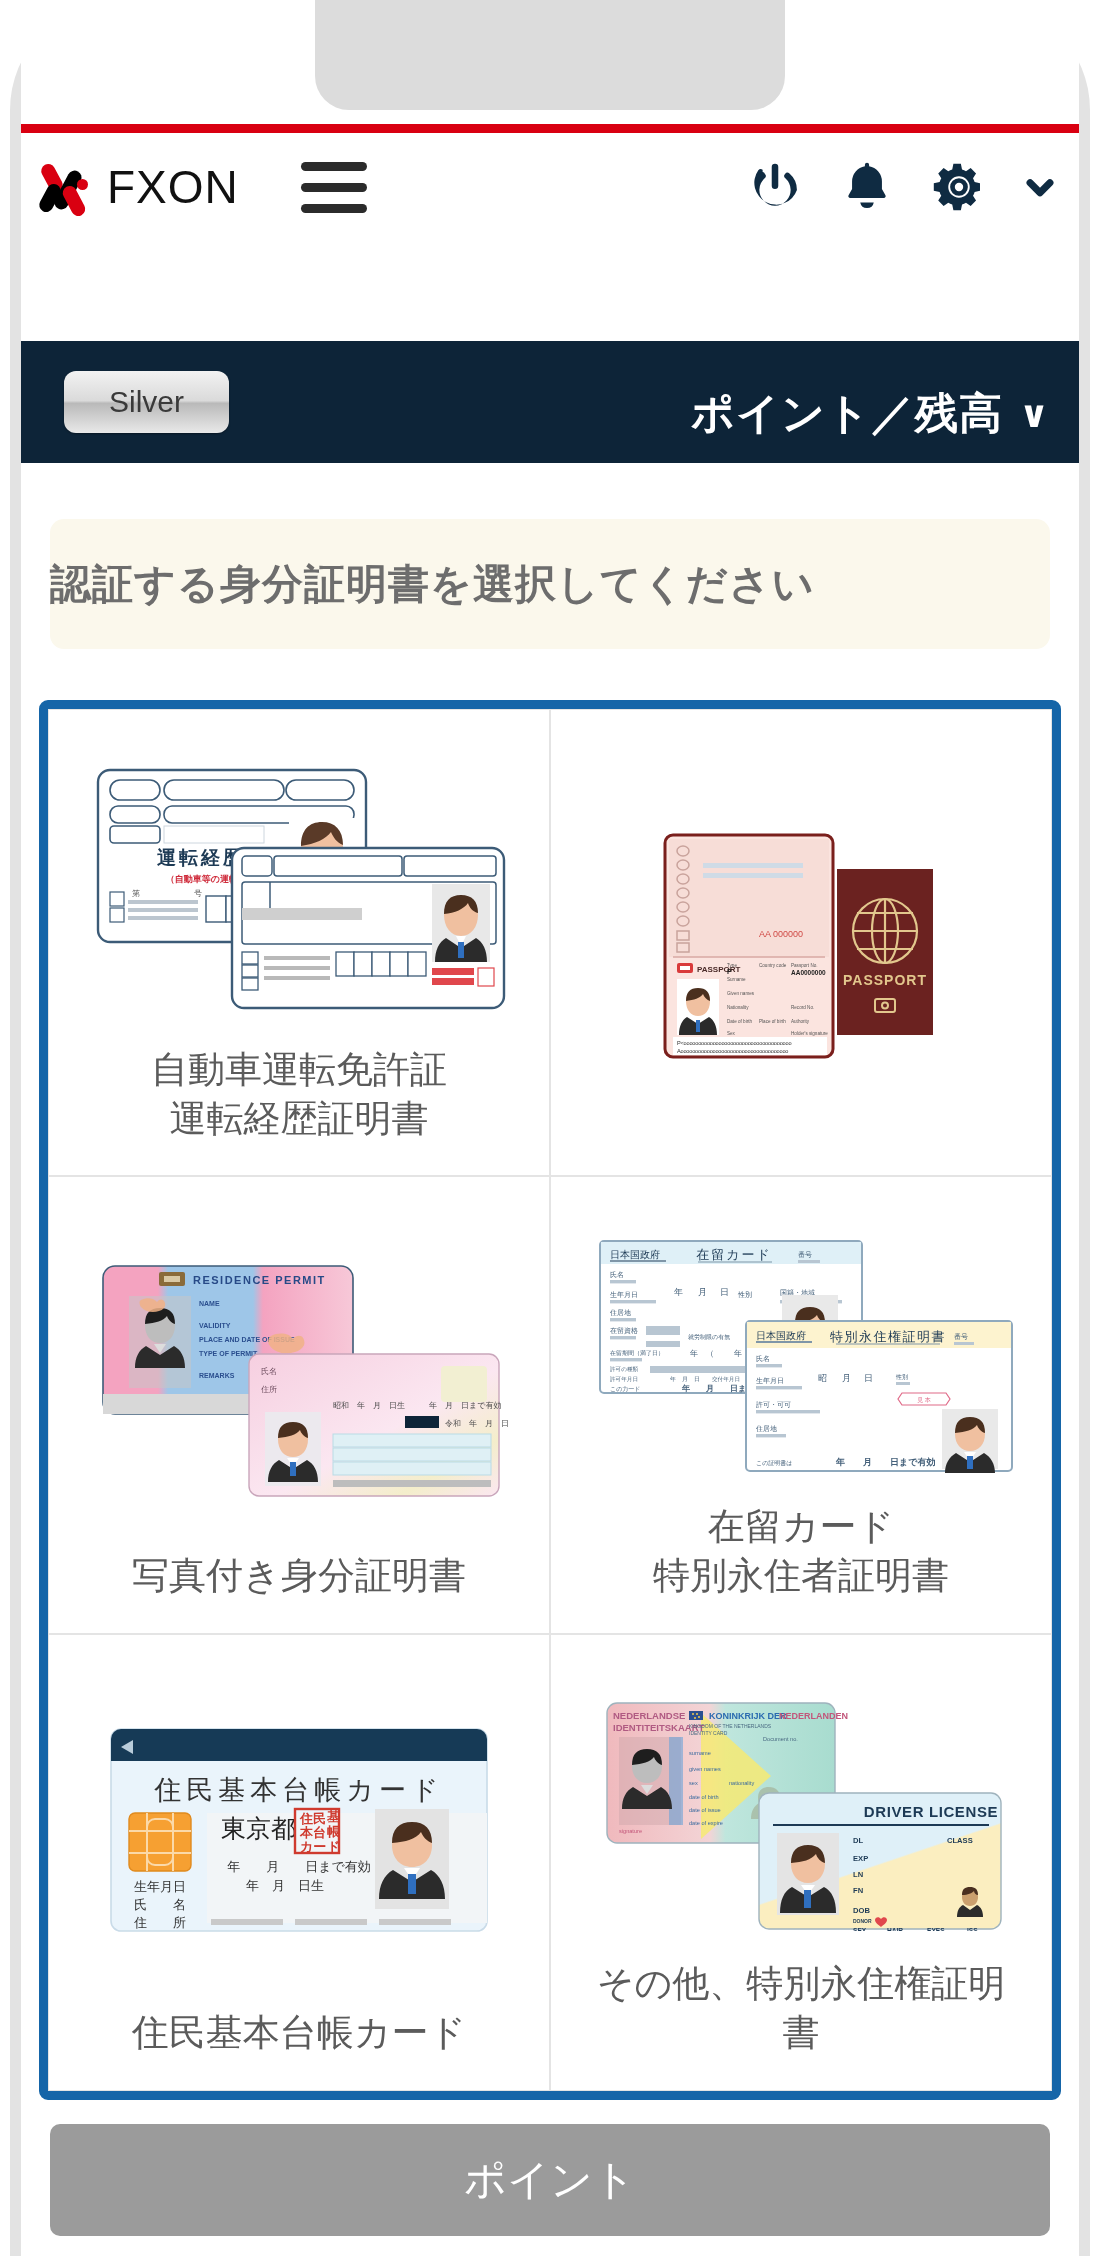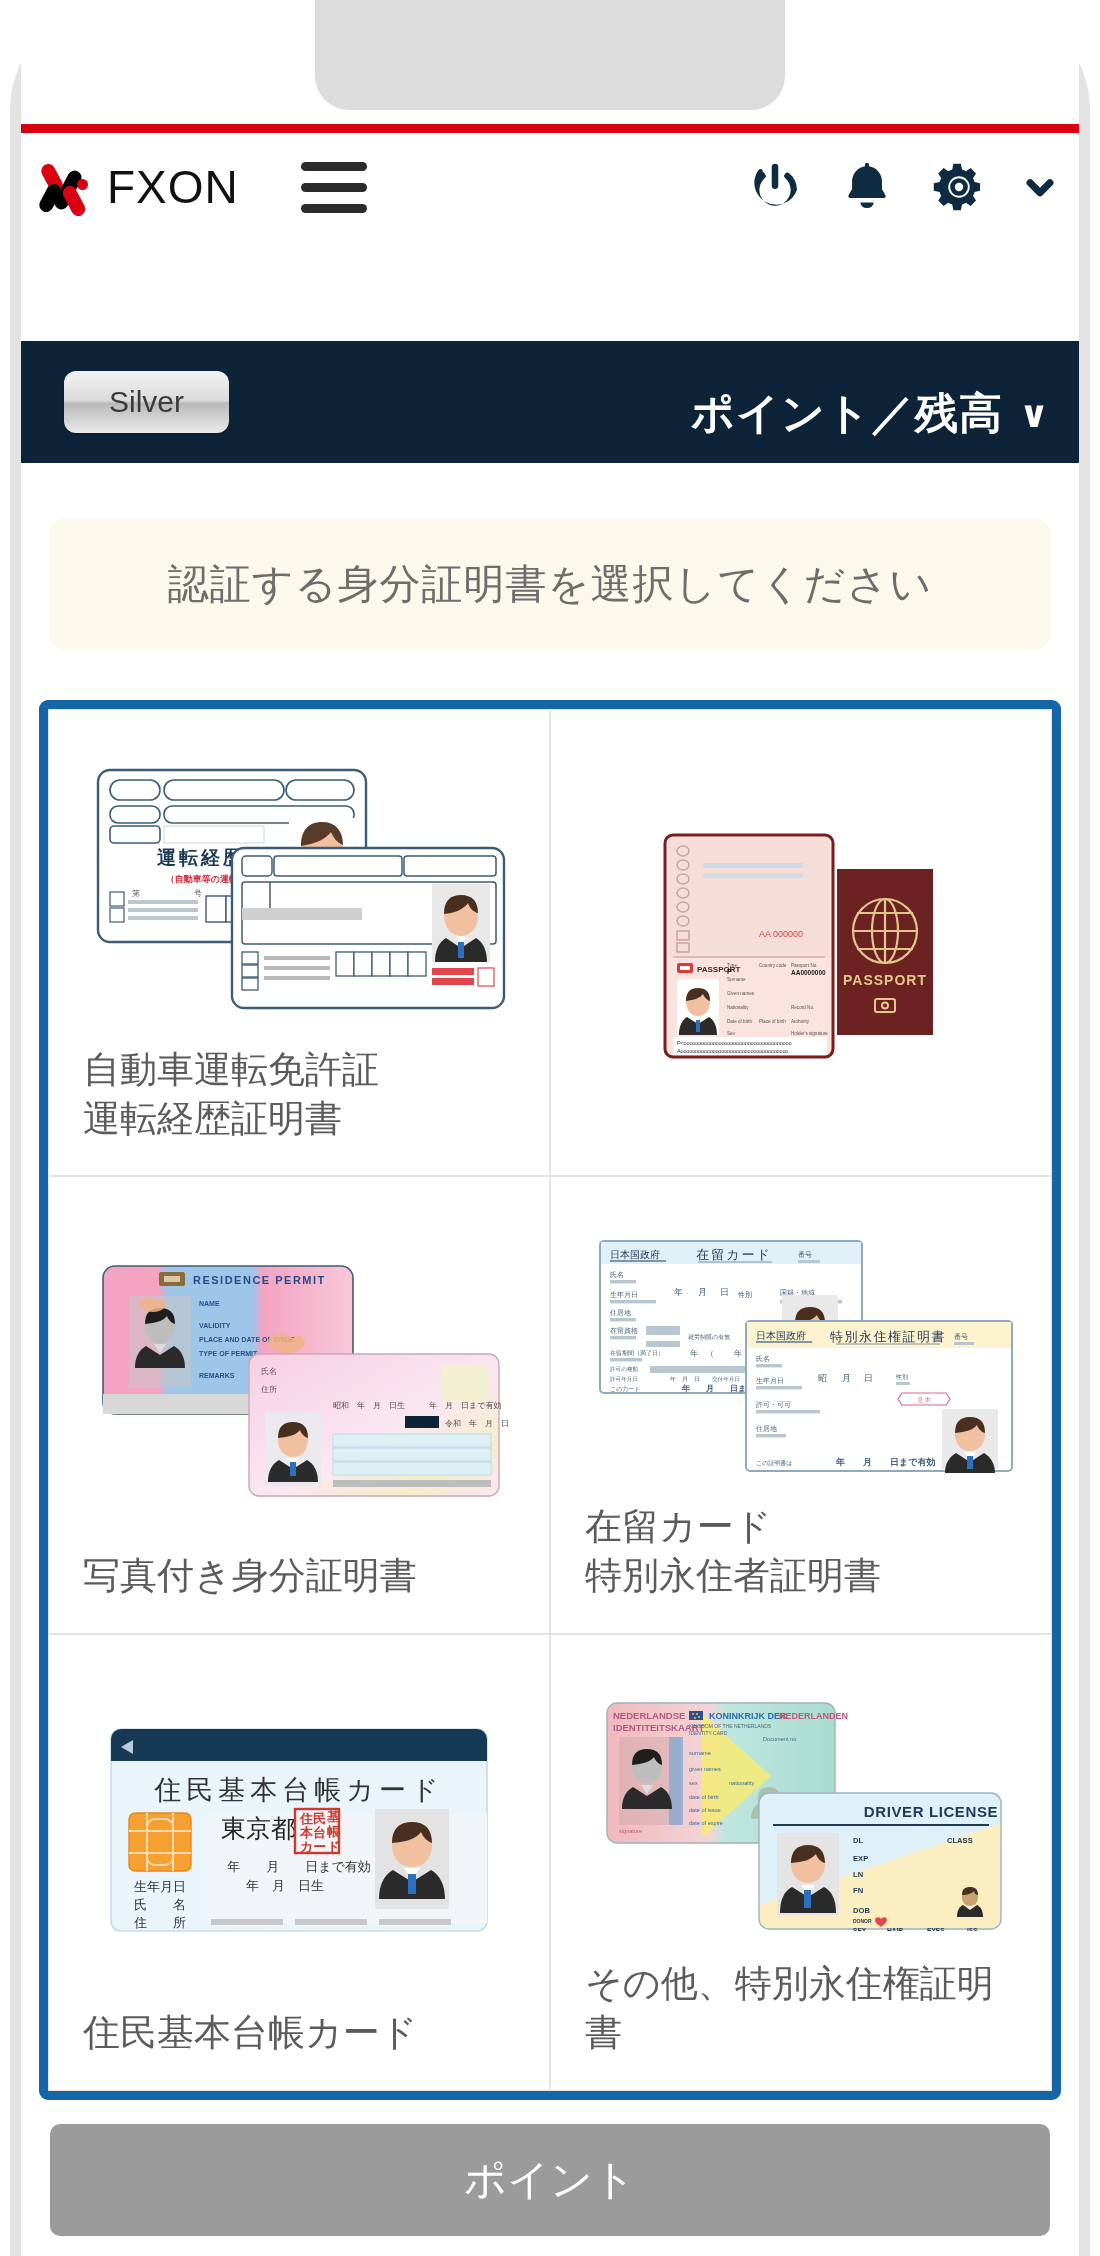--- a/index.html
+++ b/index.html
@@ -71,38 +71,38 @@
     box-shadow: 0 1px 2px rgba(0,0,0,.35);
   }
   .points { margin-left:auto; margin-right:30px; display:flex; align-items:center; gap:16px; color:#fff;margin-top:24px; }
   .points .lbl { font-size:43px; font-weight:bold; letter-spacing:1px; }
   .points .dn { font-size:37px; font-weight:bold; }
 
   
   .notice {
     position:absolute; left:29px; top:519px; width:1000px; height:130px;
     background:#fbf8ec; border-radius:14px;
-    display:flex; align-items:center; justify-content:center;
-    font-size:41px; font-weight:normal; color:#6d6d6d; letter-spacing:1px;
+    display:flex; align-items:center; justify-content:flex-start;
+    font-size:41px; font-weight:bold; color:#6d6d6d; letter-spacing:1px;
   }
 
   
   .panel {
     position:absolute; left:18px; top:700px; width:1022px; height:1400px;
     border:9px solid #1565a8; border-radius:9px; background:#fff; overflow:hidden;
   }
   .grid { display:grid; grid-template-columns:1fr 1fr; width:100%; height:100%; }
   .cell {
     border:1px solid #e4e4e4;
     display:flex; flex-direction:column; align-items:center; justify-content:flex-start;
     padding:16px 10px 8px; cursor:pointer; background:#fff;
   }
   .cell .art { flex:1; width:100%; display:flex; align-items:center; justify-content:center; }
   .cell .cap {
-    font-size:37px; color:#5b5b5b; line-height:1.32;
+    font-size:37px; color:#5b5b5b; text-align:center; line-height:1.32;
     padding-bottom:24px; width:90%;
   }
 
   
   .cancel {
     position:absolute; left:29px; top:2124px; width:1000px; height:112px;
     background:#9b9b9b; border-radius:10px; border:none;
     color:#fff; font-size:42px; cursor:pointer;
     font-family:"Liberation Sans",sans-serif;
   }

